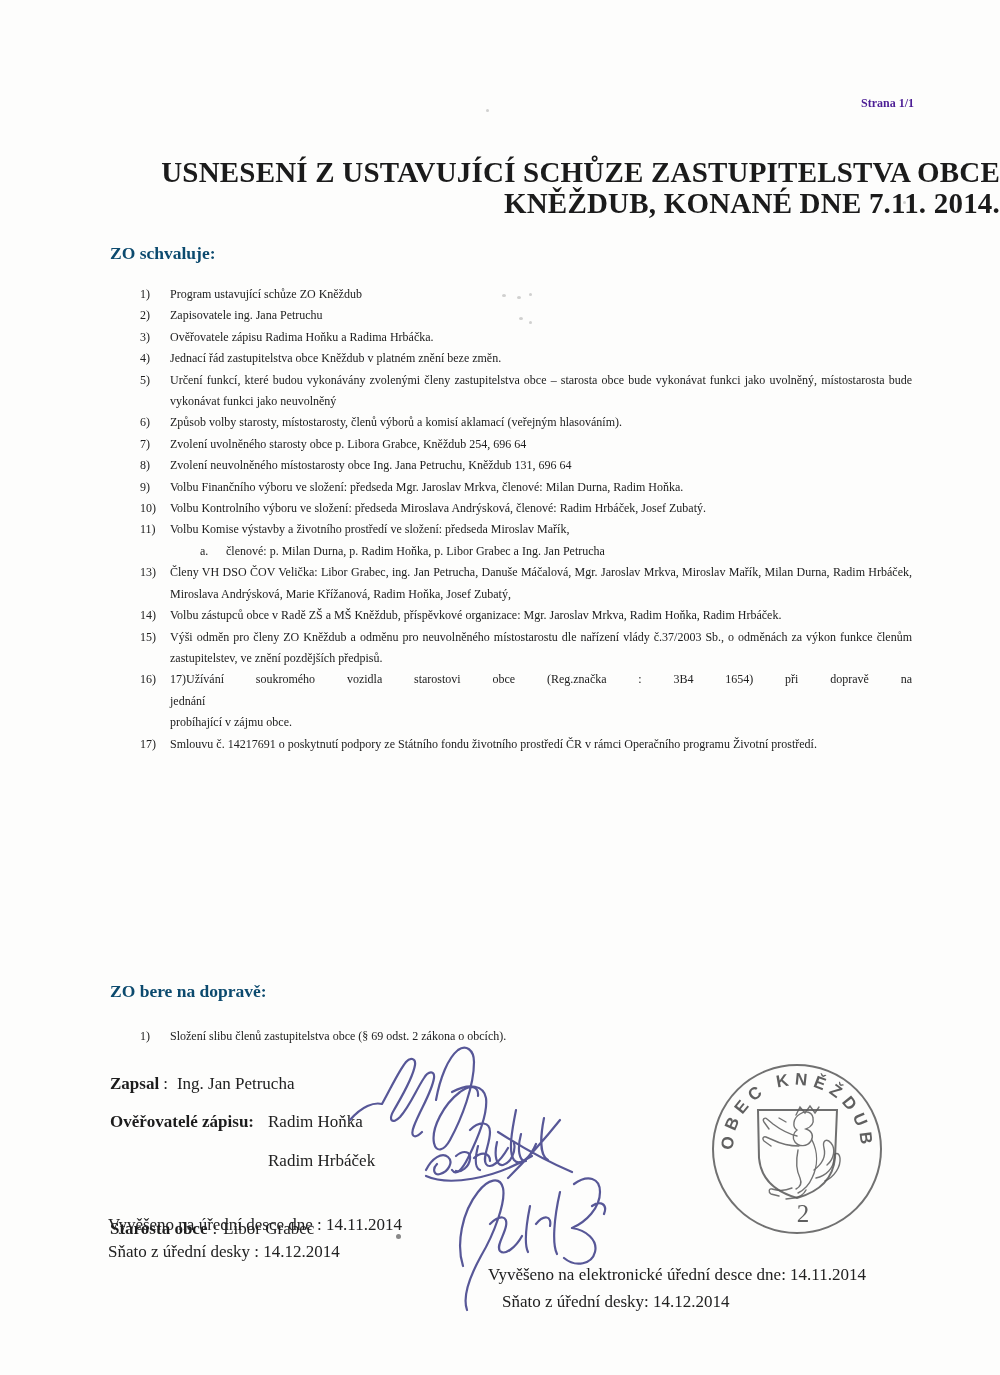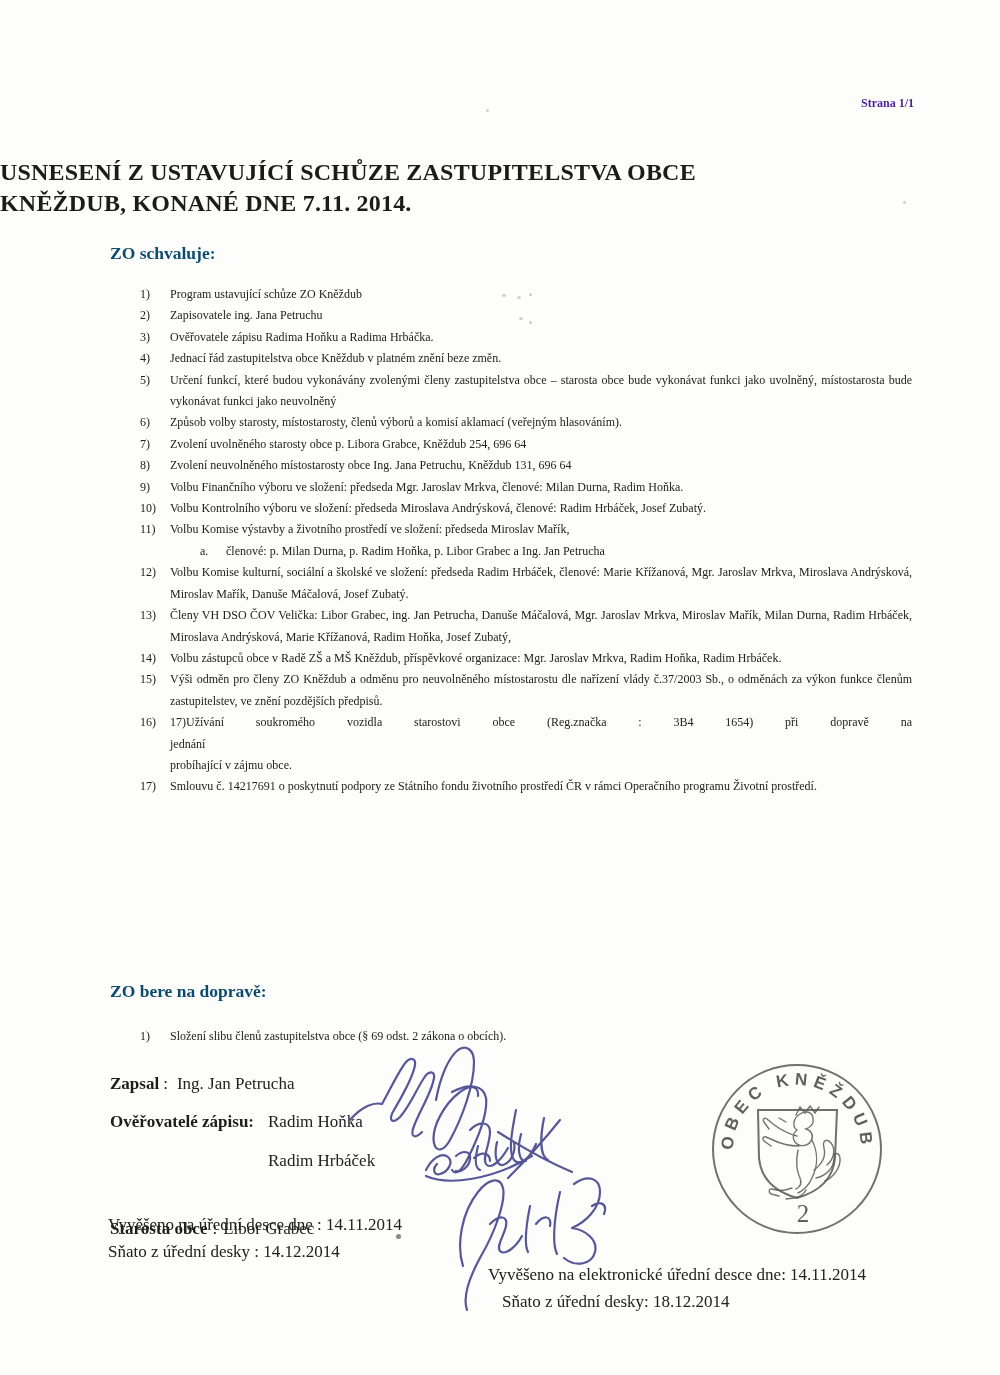--- a/index.html
+++ b/index.html
@@ -8,21 +8,21 @@
     background:#fdfdfc;color:#222;
     font-family:"Liberation Serif", serif;
   }
   .page{position:absolute;inset:0;}
   .page-label{
     position:absolute;top:96px;right:86px;
     font-weight:bold;font-size:12px;color:#4c1d95;
   }
   .title{
     position:absolute;top:157px;left:0;width:1000px;margin:0;
-    text-align:left;font-size:24px;font-weight:bold;line-height:31px;
+    text-align:right;font-size:29px;font-weight:bold;line-height:31px;
     letter-spacing:.2px;color:#1b1b1b;
   }
   .sec-heading{
     position:absolute;left:110px;
     font-size:17.5px;font-weight:bold;color:#0c4a6e;
   }
   #h-approve{top:243px;}
   #h-ack{top:981px;}
   .list{
     position:absolute;left:140px;width:772px;
@@ -99,23 +99,20 @@
         <div class="main"><span class="num">9)</span><span>Volbu Finančního výboru ve složení: předseda Mgr. Jaroslav Mrkva, členové: Milan Durna, Radim Hoňka.</span></div>
       </div>
       <div class="item">
         <div class="main"><span class="num">10)</span><span>Volbu Kontrolního výboru ve složení: předseda Miroslava Andrýsková, členové: Radim Hrbáček, Josef Zubatý.</span></div>
       </div>
       <div class="item">
         <div class="main"><span class="num">11)</span><span>Volbu Komise výstavby a životního prostředí ve složení: předseda Miroslav Mařík,</span></div>
         <div class="sub"><span class="sub-label">a.</span><span>členové: p. Milan Durna, p. Radim Hoňka, p. Libor Grabec a Ing. Jan Petrucha</span></div>
       </div>
       <div class="item">
-        <div class="main"><span class="num">12)</span><span>Volbu Komise kulturní, sociální a školské ve složení: předseda Radim Hrbáček, členové: Marie Křížanová, Mgr. Jaroslav Mrkva, Miroslava Andrýsková, Miroslav Mařík, Danuše Máčalová, Josef Zubatý.</span></div>
-      </div>
-      <div class="item">
         <div class="main"><span class="num">13)</span><span>Členy VH DSO ČOV Velička: Libor Grabec, ing. Jan Petrucha, Danuše Máčalová, Mgr. Jaroslav Mrkva, Miroslav Mařík, Milan Durna, Radim Hrbáček, Miroslava Andrýsková, Marie Křížanová, Radim Hoňka, Josef Zubatý,</span></div>
       </div>
       <div class="item">
         <div class="main"><span class="num">14)</span><span>Volbu zástupců obce v Radě ZŠ a MŠ Kněždub, příspěvkové organizace: Mgr. Jaroslav Mrkva, Radim Hoňka, Radim Hrbáček.</span></div>
       </div>
       <div class="item">
         <div class="main"><span class="num">15)</span><span>Výši odměn pro členy ZO Kněždub a odměnu pro neuvolněného místostarostu dle nařízení vlády č.37/2003 Sb., o odměnách za výkon funkce členům zastupitelstev, ve znění pozdějších předpisů.</span></div>
       </div>
       <div class="item">
         <div class="main force-last"><span class="num">16)</span><span>17)Užívání soukromého vozidla starostovi obce (Reg.značka : 3B4 1654) při dopravě na</span></div>
@@ -147,21 +144,21 @@
   <div class="sig-line" id="line-starosta">
     <span class="b">Starosta obce</span><span class="colon">:</span><span class="name">Libor Grabec</span>
   </div>
 
   <div class="foot" id="foot-left">
     <div class="l1">Vyvěšeno na úřední desce dne : 14.11.2014</div>
     <div class="l2">Sňato z úřední desky : 14.12.2014</div>
   </div>
   <div class="foot" id="foot-right">
     <div class="l1">Vyvěšeno na elektronické úřední desce dne: 14.11.2014</div>
-    <div class="l2">Sňato z úřední desky: 18.12.2014</div>
+    <div class="l2">Sňato z úřední desky: 14.12.2014</div>
   </div>
 
   <svg class="stamp-svg" viewBox="700 1050 200 200" aria-hidden="true">
     <circle cx="797" cy="1149" r="84" fill="none" stroke="#585858" stroke-width="2" opacity="0.85"></circle>
     <defs>
       <path id="ringpath" d="M 736.9 1170.9 A 64 64 0 1 1 857.2 1170.9" fill="none"></path>
     </defs>
     <text font-family="Liberation Sans, sans-serif" font-size="17" font-weight="bold" letter-spacing="5.5" fill="#4f4f4f" opacity="0.9">
       <textPath href="#ringpath" startOffset="50%" text-anchor="middle">OBEC KNĚŽDUB</textPath>
     </text>

